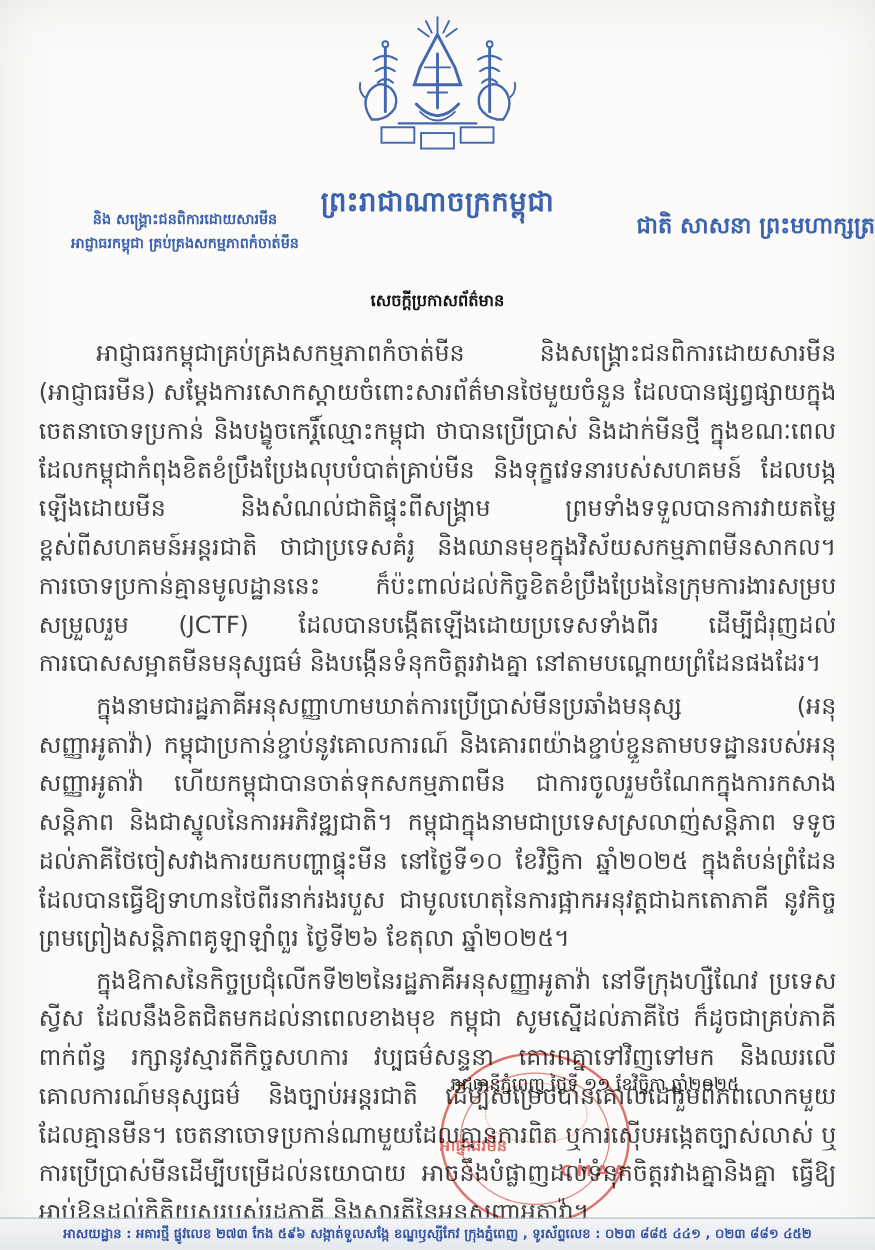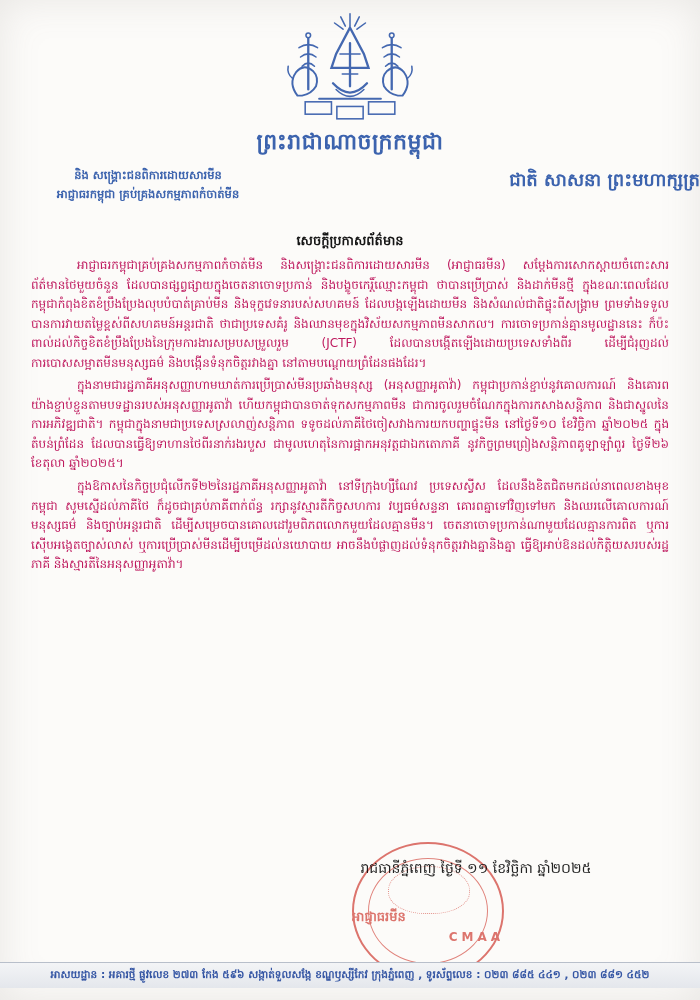--- a/index.html
+++ b/index.html
@@ -6,41 +6,41 @@
   body{background:#e9e7e3;font-family:"DejaVu Sans","Liberation Sans",sans-serif;}
   .page{
     position:relative;width:700px;height:1000px;margin:0 auto;
     background:#fcfbf9;overflow:hidden;color:#1f1f1f;
     box-shadow:inset 0 0 40px rgba(120,115,105,.15);
   }
   
   .crest-wrap{position:absolute;top:10px;left:0;width:100%;text-align:center;}
   .crest-wrap svg{display:inline-block;}
   .kingdom-line{
-    position:absolute;top:128px;left:0;width:100%;text-align:center;
+    position:absolute;top:148px;left:0;width:100%;text-align:center;
     font-size:22px;font-weight:bold;color:#3c63ae;letter-spacing:.5px;
   }
   .motto-line{
     position:absolute;top:168px;left:0;width:100%;text-align:right;
     font-size:18px;font-weight:bold;color:#3c63ae;
   }
   .letterhead{
     position:absolute;top:166px;left:26px;width:244px;text-align:center;
     font-size:11.5px;font-weight:bold;color:#3c63ae;line-height:1.65;
   }
   .letterhead .lh-num{font-weight:normal;font-size:11px;}
   
   .doc-title{
     position:absolute;top:232px;left:0;width:100%;text-align:center;
     font-size:13px;font-weight:bold;color:#151515;
   }
   
   .body-text{
-    position:absolute;top:256px;left:31px;width:638px;
-    font-size:12px;line-height:1.63;text-align:justify;color:#be185d;
+    position:absolute;top:268px;left:31px;width:638px;
+    font-size:19px;line-height:1.63;text-align:justify;color:#404040;
   }
   .body-text p{margin:0 0 3px 0;text-indent:46px;}
   
   .dateline{
     position:absolute;top:856px;right:14px;width:420px;text-align:center;
     font-size:14px;color:#242424;line-height:1.75;
   }
   
   .stamp{
     position:absolute;left:352px;top:842px;width:152px;height:138px;
@@ -59,21 +59,21 @@
   .stamp .stamp-kh{
     position:absolute;left:0;top:66px;width:100%;text-align:left;
     font-size:13px;font-weight:bold;color:#d85850;
   }
   .stamp .stamp-latin{
     position:absolute;left:0;top:88px;width:100%;text-align:right;
     font-size:12px;font-weight:bold;letter-spacing:4px;color:#d85850;
   }
   
   .footer-bar{
-    position:absolute;left:0;bottom:12px;width:100%;height:25px;
+    position:absolute;left:0;bottom:0;width:100%;height:25px;
     background:linear-gradient(#f3f4f6,#e4e7ec);
     border-top:1px solid #b8bfca;
     display:flex;align-items:center;justify-content:center;
   }
   .footer-bar .addr{
     font-size:10.5px;font-weight:bold;color:#3556a4;white-space:nowrap;
   }
 </style>
 </head>
 <body>

